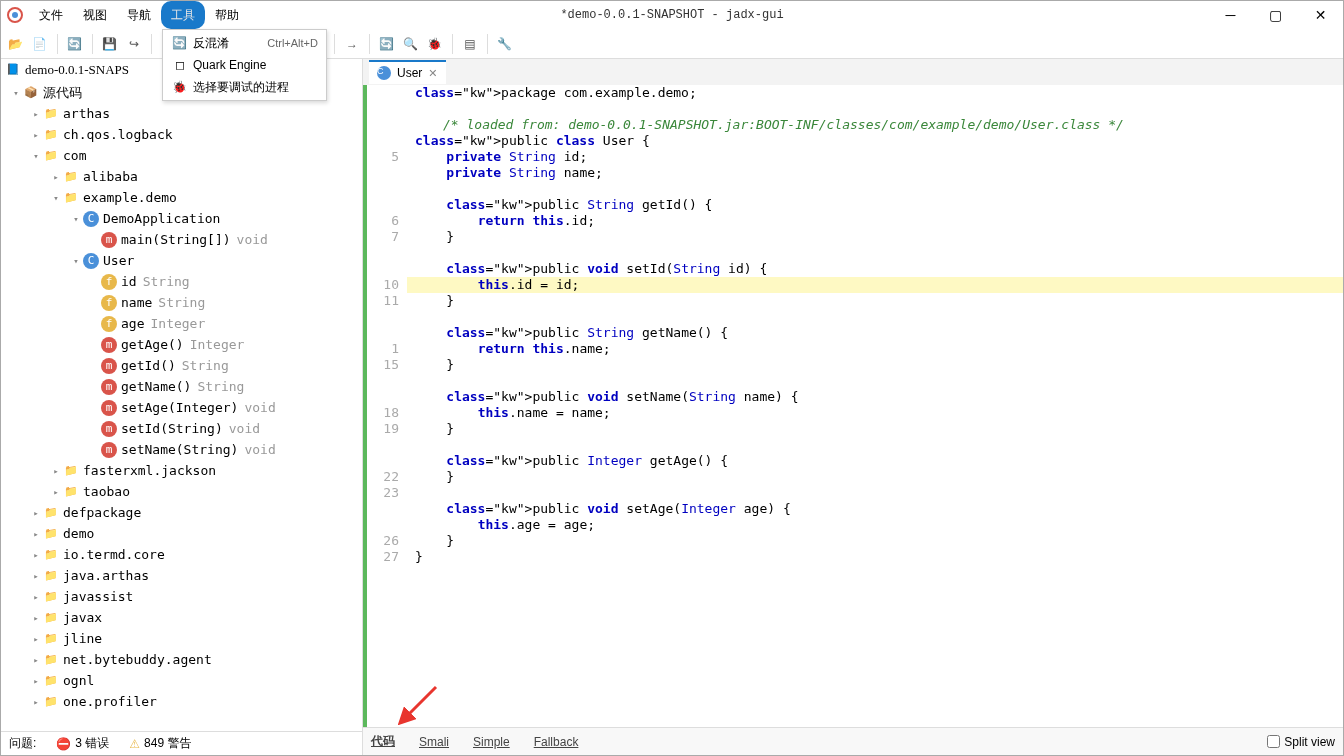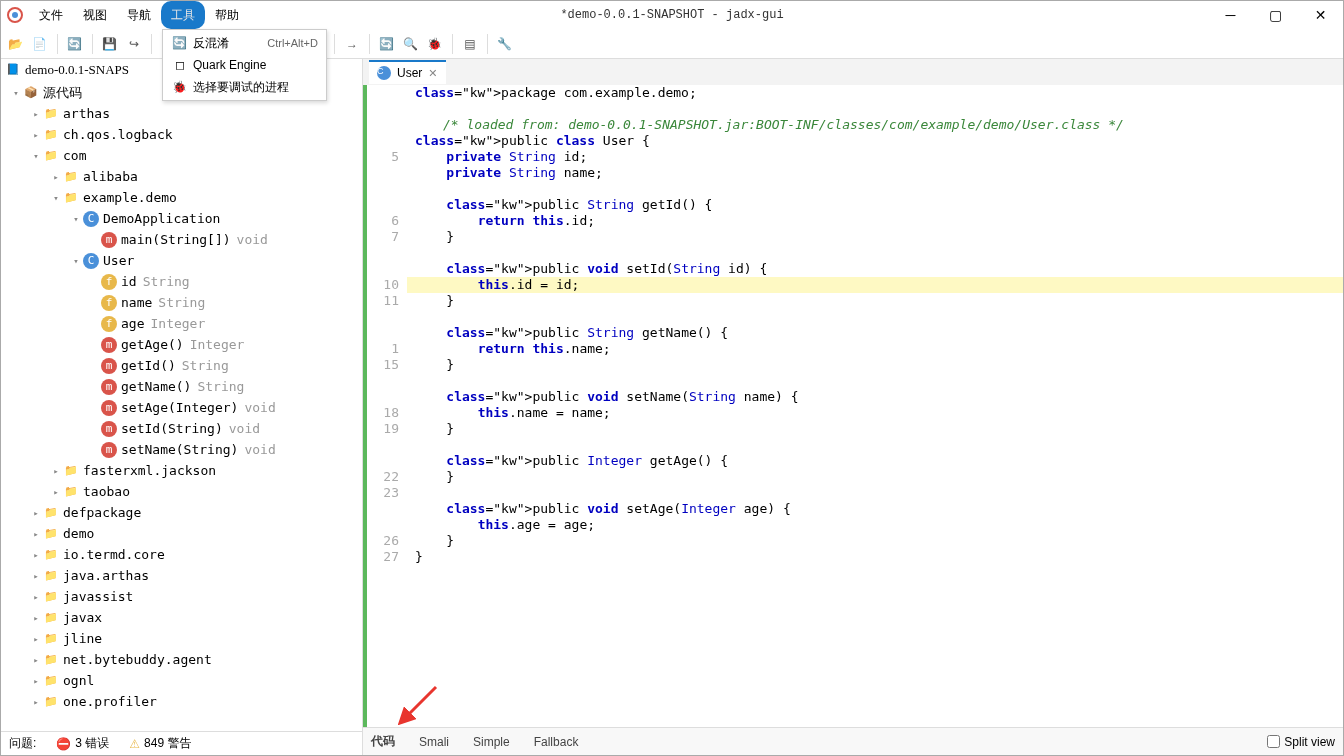--- a/index.html
+++ b/index.html
@@ -42,21 +42,21 @@
 .code-area { flex: 1; display: flex; background: #fff; font-family: Consolas, monospace; font-size: 13px; overflow: auto; border-left: 4px solid #5cb85c; position: relative; }
 .gutter { width: 40px; text-align: right; color: #aaa; padding-right: 8px; user-select: none; background:#fff; }
 .code-lines { flex: 1; }
 .code-line { height: 16px; line-height: 16px; white-space: pre; padding-left: 8px; }
 .code-line.hl { background: #fef9c3; }
 .gutter-line { height: 16px; line-height: 16px; }
 .kw { color: #0000c0; font-weight: bold; }
 .type { color: #0000c0; }
 .comment { color: #3a873a; font-style: italic; margin-left: 28px; }
 .bottom-tabs { display: flex; align-items: center; height: 28px; border-top: 1px solid #ddd; background: #f8f8f8; padding: 0 8px; gap: 24px; }
-.bottom-tab { cursor: pointer; color: #444; }
+.bottom-tab { cursor: pointer; color: #444; text-decoration: underline; }
 .bottom-tab.active { font-weight: bold; }
 .splitview { margin-left: auto; display: flex; align-items: center; gap: 4px; }
 .splitview input { width: 13px; height: 13px; }
 .arrow-annot { position: absolute; left: 398px; bottom: 28px; pointer-events: none; }
 .red-arrow { width: 40px; height: 40px; }
 </style>
 </head>
 <body>
 
 <div class="window">

